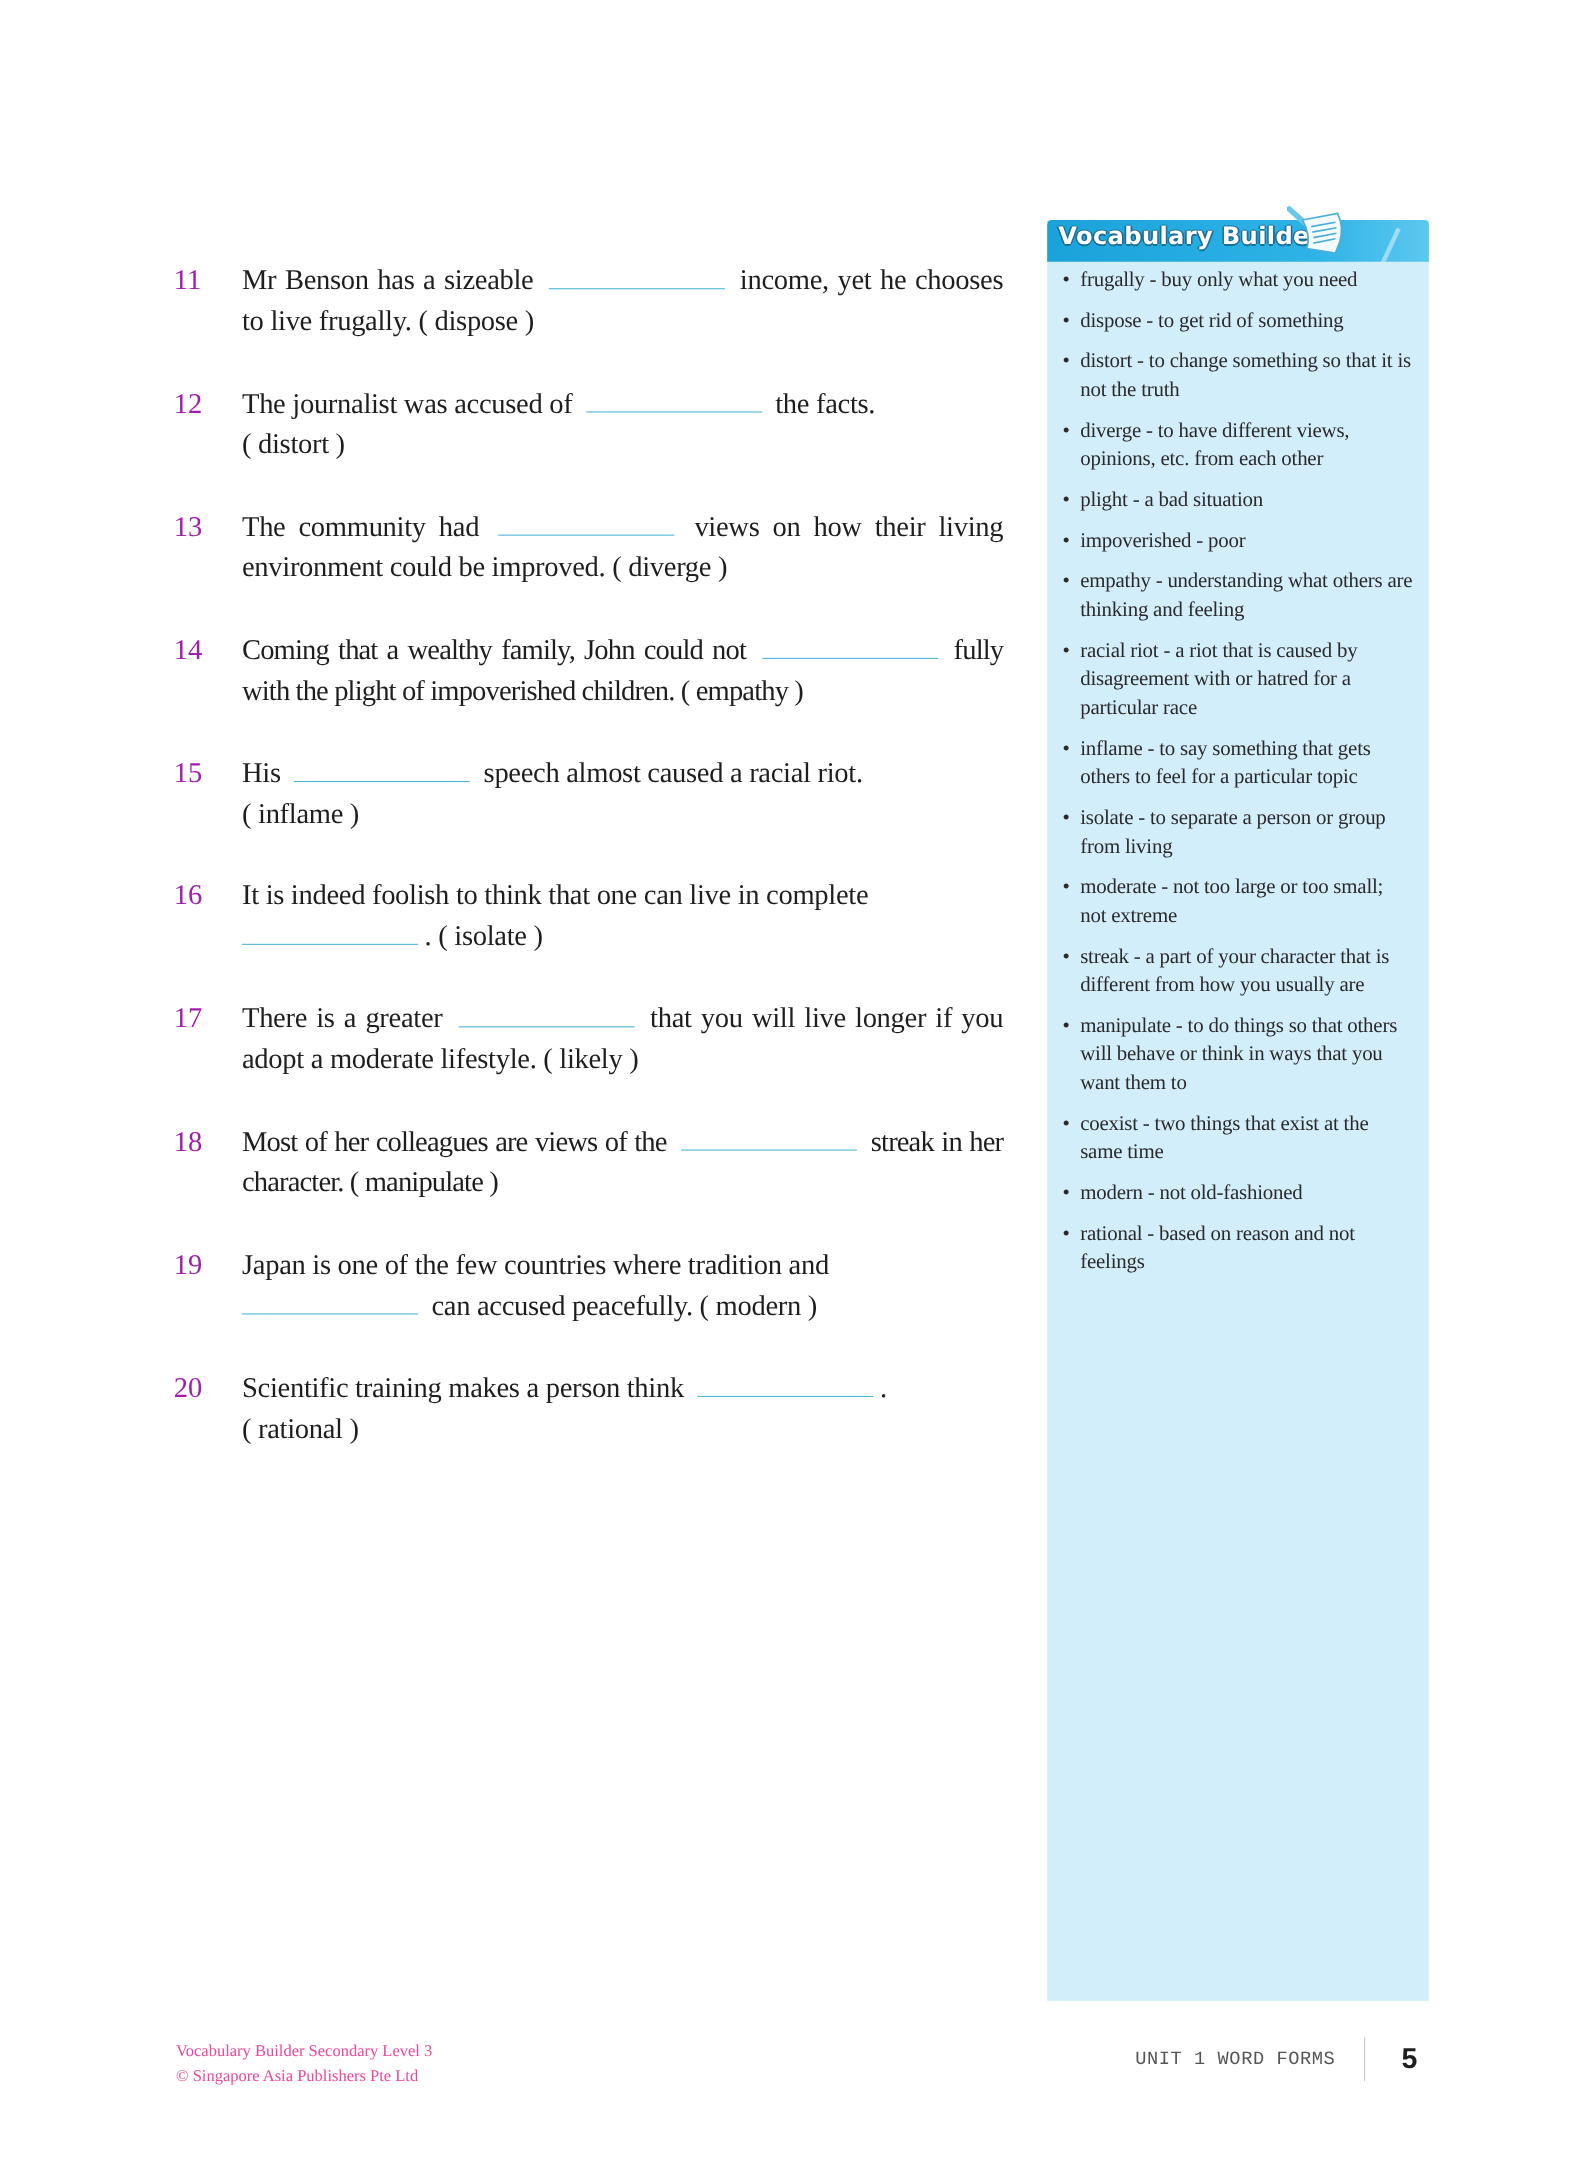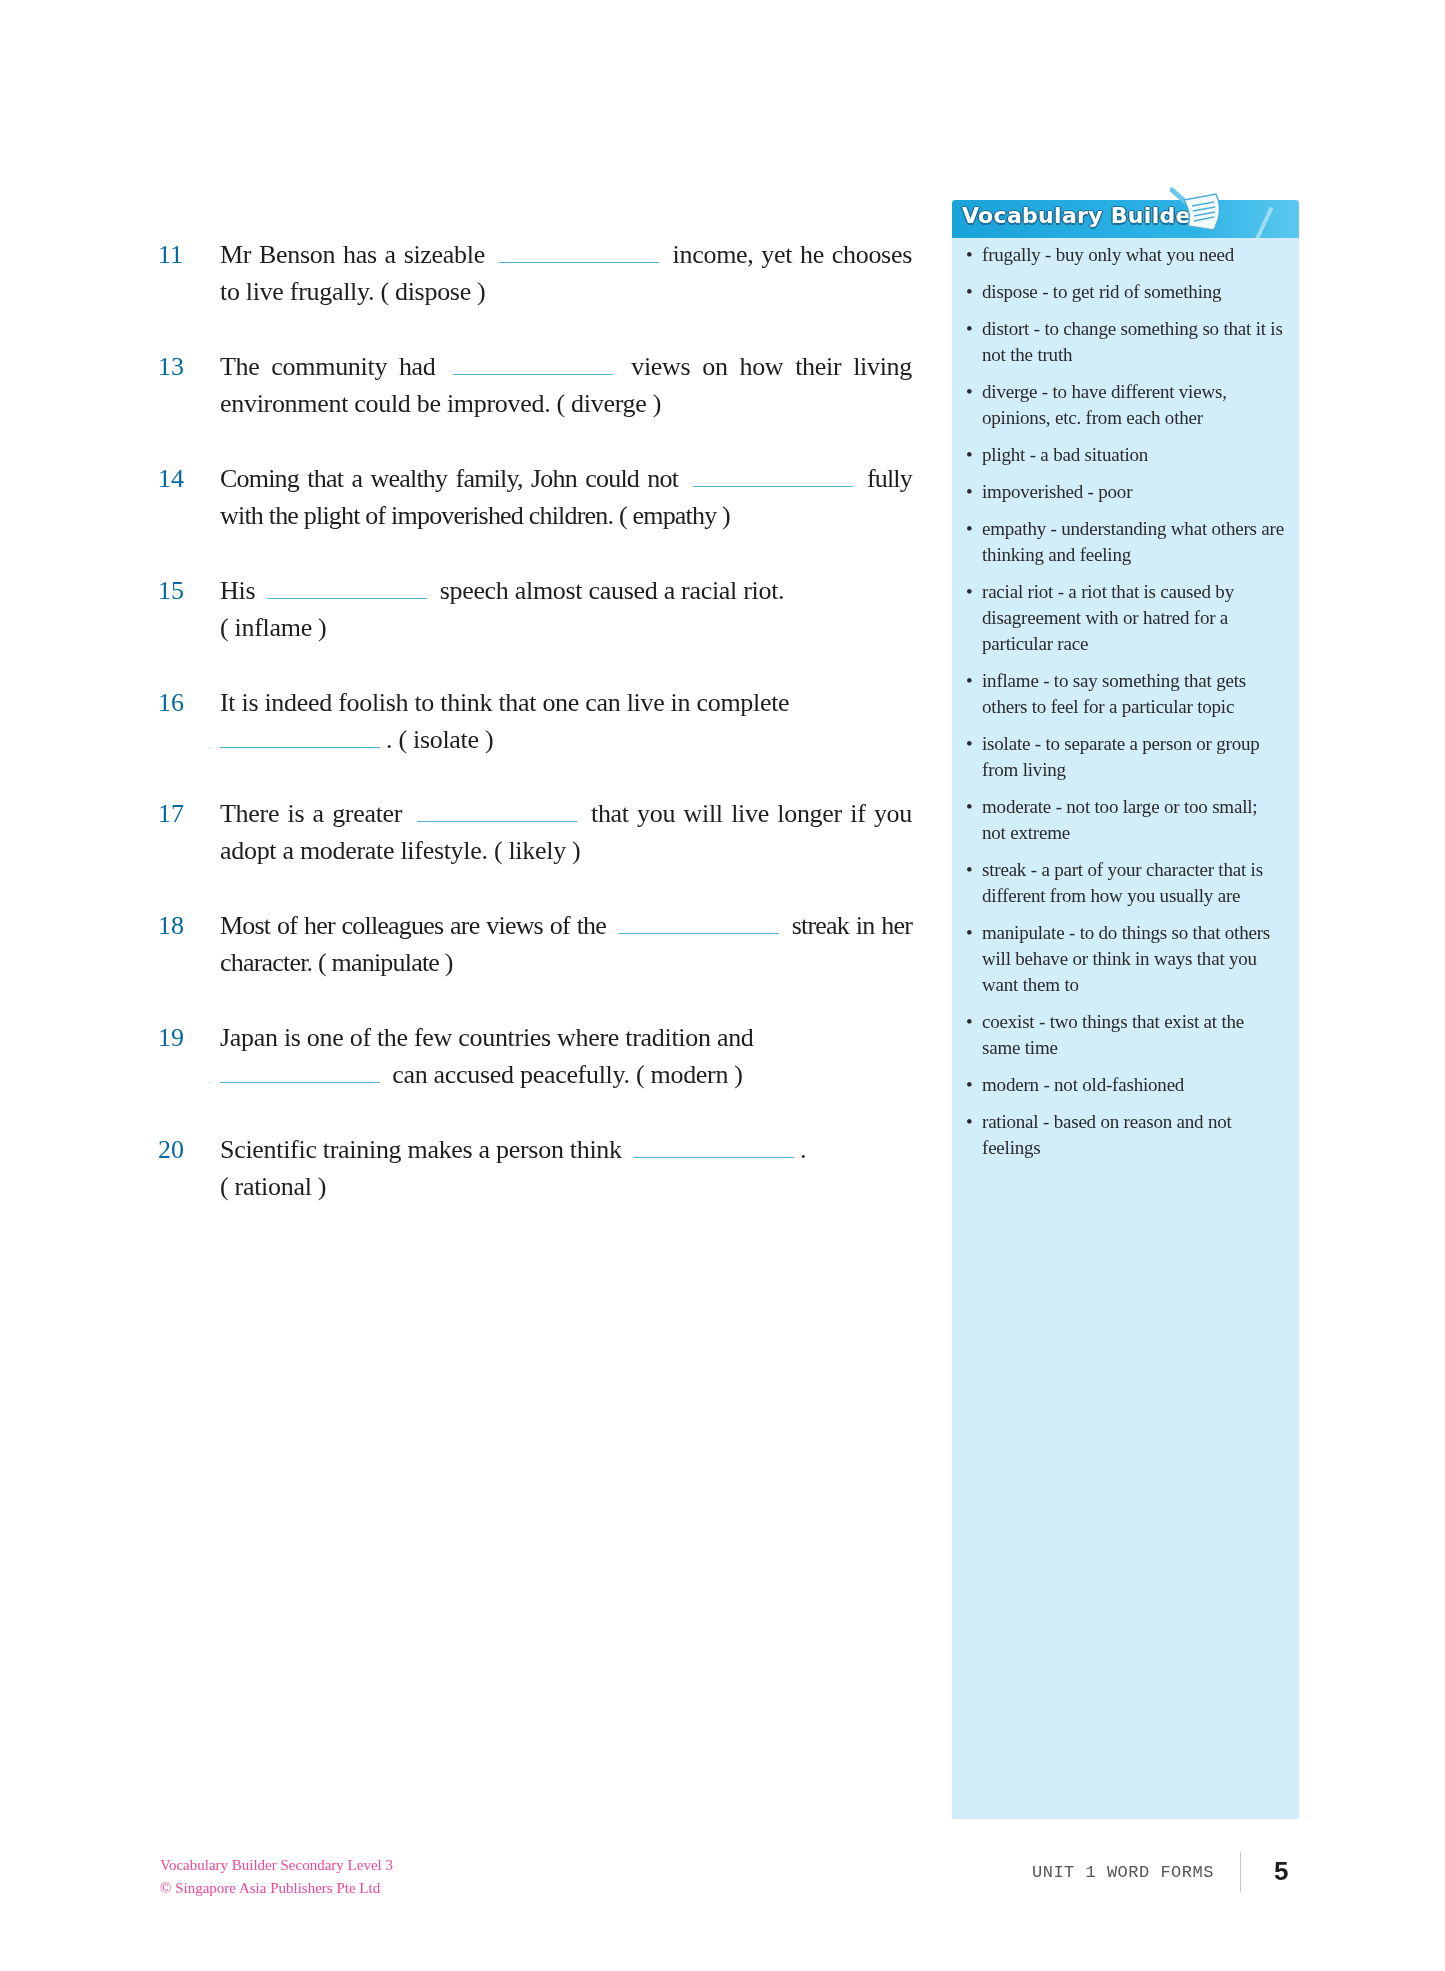--- a/index.html
+++ b/index.html
@@ -2,21 +2,21 @@
 <html><head>
 <meta charset="utf-8">
 <style>
   html, body { margin:0; padding:0; background:#ffffff; }
   body { width:1445px; height:1971px; position:relative; overflow:hidden;
          font-family:"Liberation Serif","DejaVu Serif",serif; color:#1e1e1e; }
 
   .questions { position:absolute; left:158px; top:236px; width:742px; }
   .question { position:relative; height:111.9px; }
   .q-num { position:absolute; left:0; top:0; width:44px; font-size:26px; line-height:37px;
-           color:#0369a1; font-weight:normal; }
+           color:#a21caf; font-weight:normal; }
   .q-text { position:absolute; left:62px; top:0; width:692px; font-size:26px; line-height:37px;
             text-align:justify; text-align-last:left; letter-spacing:-0.3px; }
   .blank { display:inline-block; width:160px; height:20px; border-bottom:1.5px solid #4fb5d6;
            vertical-align:baseline; margin:0 6px; }
   .blank.lead { margin-left:0; }
 
   .sidebar { position:absolute; left:952px; top:200px; width:347px; height:1619px;
              background:#d3eefb; }
   .sidebar-header { position:absolute; left:0; top:0; width:347px; height:38px;
                     background:linear-gradient(90deg,#1aa3d9 0%,#2eb3e6 70%,#5cc8ef 100%);
@@ -48,20 +48,29 @@
   <div class="question">
     <span class="q-num">11</span>
     <div class="q-text">
       <span>Mr Benson has a sizeable</span>
       <span class="blank"></span>
       <span>income, yet he chooses to live frugally.</span>
       <span>( dispose )</span>
     </div>
   </div>
 
+  <div class="question">
+    <span class="q-num">12</span>
+    <div class="q-text">
+      <span>The journalist was accused of</span>
+      <span class="blank"></span>
+      <span>the facts.</span><br>
+      <span>( distort )</span>
+    </div>
+  </div>
 
   <div class="question">
     <span class="q-num">13</span>
     <div class="q-text">
       <span>The community had</span>
       <span class="blank"></span>
       <span>views on how their living environment could be improved.</span>
       <span>( diverge )</span>
     </div>
   </div>

